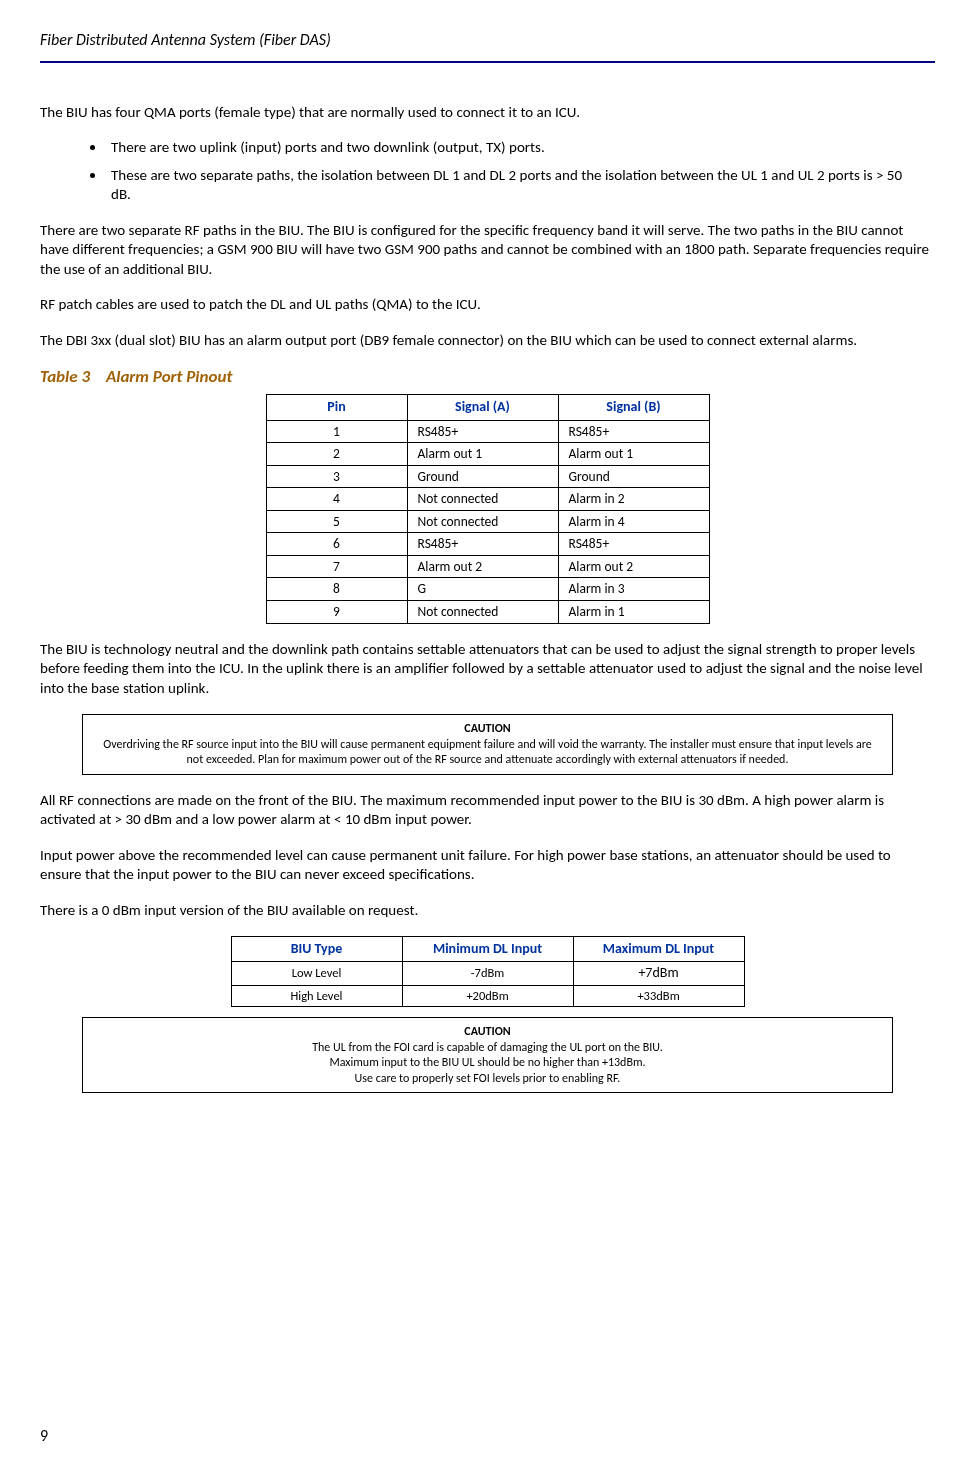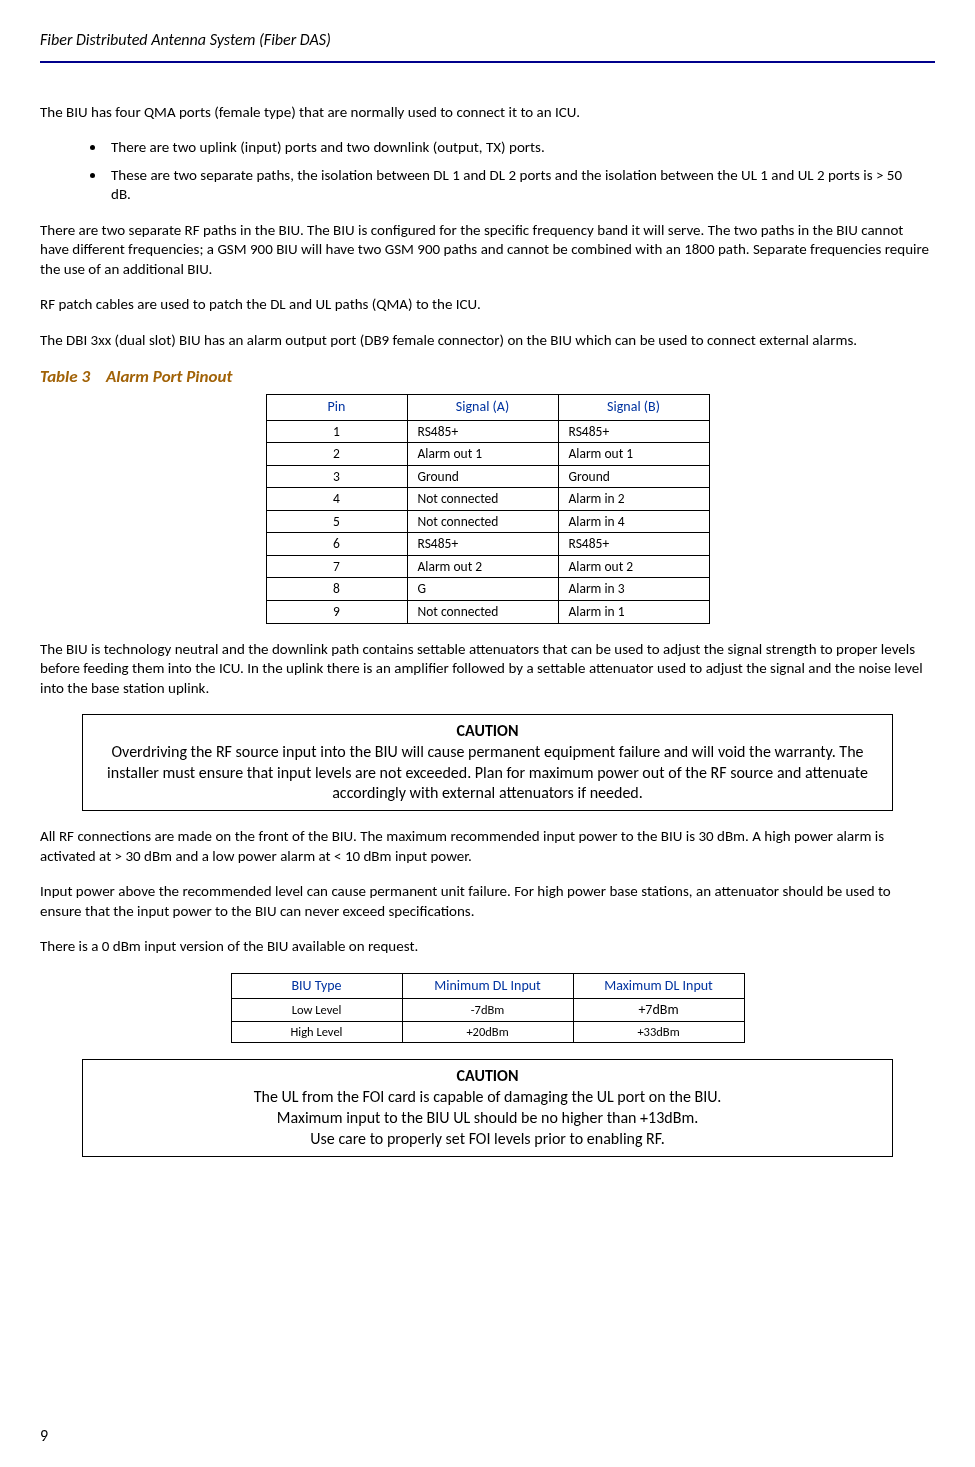--- a/index.html
+++ b/index.html
@@ -40,42 +40,42 @@
   }
   .table-title .num {
     margin-right: 12px;
   }
   table {
     border-collapse: collapse;
     margin: 4px auto 10px;
   }
   th {
     color: #0033a0;
-    font-weight: normal;
+    font-weight: bold;
     text-align: center;
     border: 1px solid #000;
     padding: 3px 10px;
     font-size: 14px;
   }
   td {
     border: 1px solid #000;
     padding: 2px 10px;
     font-size: 13.5px;
     text-align: left;
   }
   .pin-col { width: 120px; text-align: center; }
   .sig-col { width: 130px; }
   .biu-col { width: 150px; text-align: center; }
   .caution-box {
     border: 1.5px solid #000;
-    margin: 16px auto;
+    margin: 10px auto;
     width: 86%;
     padding: 6px 20px;
     text-align: center;
-    font-size: 16px;
+    font-size: 12px;
   }
   .caution-label {
     font-weight: bold;
   }
   .page-num {
     position: absolute;
     bottom: 20px;
     left: 40px;
     font-size: 16px;
   }

